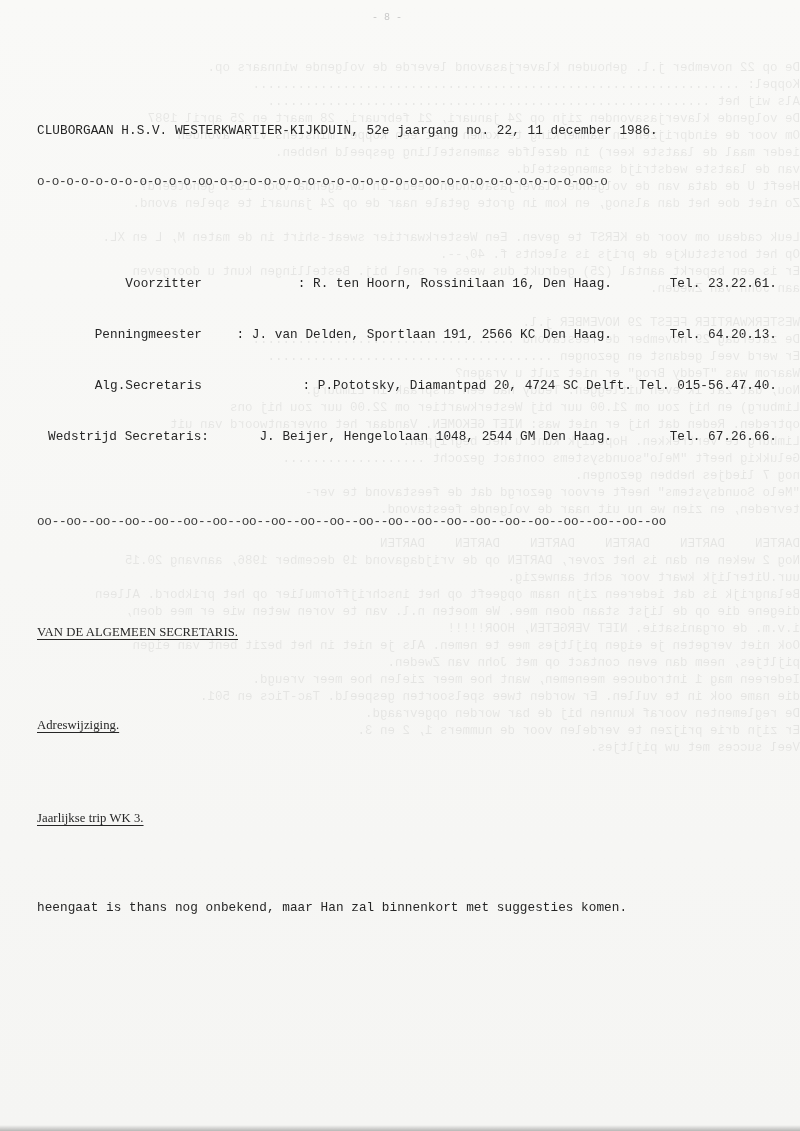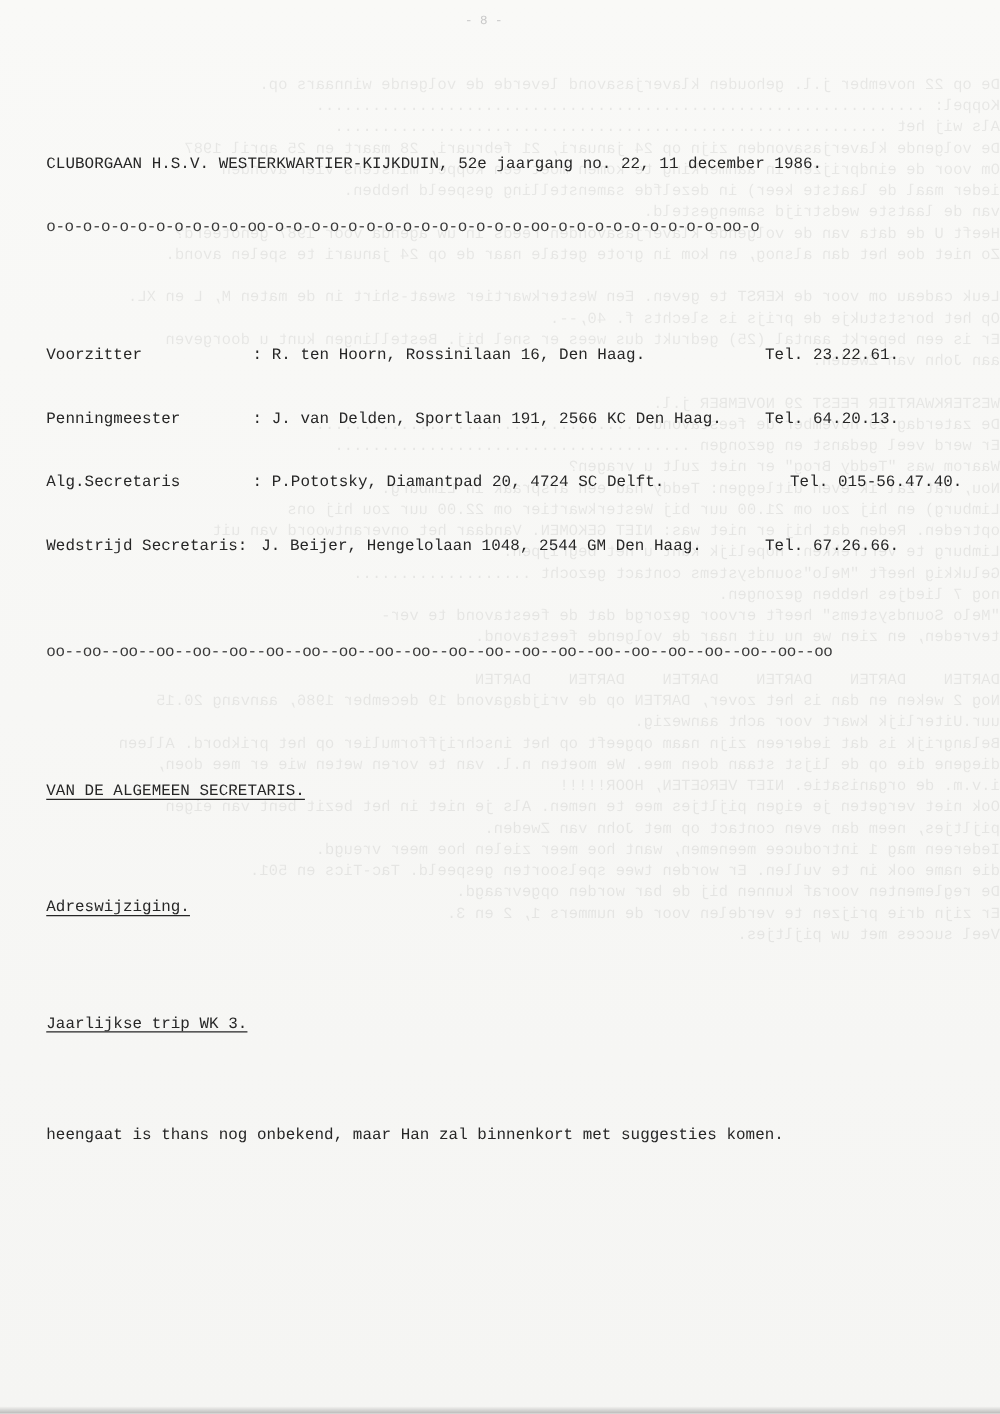--- a/index.html
+++ b/index.html
@@ -20,24 +20,24 @@
     transform: scaleX(-1); white-space: pre; pointer-events: none;
   }
   .content {
     position: absolute; left: 37px; top: 0; width: 740px;
     font-size: 12.7px; line-height: 17px; white-space: pre;
     letter-spacing: 0.05px;
   }
   .pagenum { position: absolute; left: 372px; top: 12px; font-size: 10px; color: #c8c8c8; }
   .line { display: block; height: 17px; }
   .sep { color: #3a3a3a; letter-spacing: -0.3px; overflow: hidden; width: 732px; }
-  .u { text-decoration: underline; text-underline-offset: 3px; text-decoration-thickness: 1.3px; }
+  .u { text-decoration: underline; text-underline-offset: 3px; text-decoration-thickness: 1.3px; font-family: Liberation Serif, serif; }
   .gap { display: block; height: 8px; }
   .gap-s { display: block; height: 4px; }
-  .officer { display: flex; }
+  .officer { display: flex; text-align: right; }
   .officer .role { width: 165px; }
   .officer .addr { width: 410px; }
   .officer .tel { flex: 1; }
   .footer-shadow {
     position: absolute; left: 0; bottom: 0; width: 800px; height: 6px;
     background: linear-gradient(180deg, rgba(0,0,0,0) 0%, rgba(0,0,0,0.25) 100%);
   }
 </style>
 </head>
 <body>

